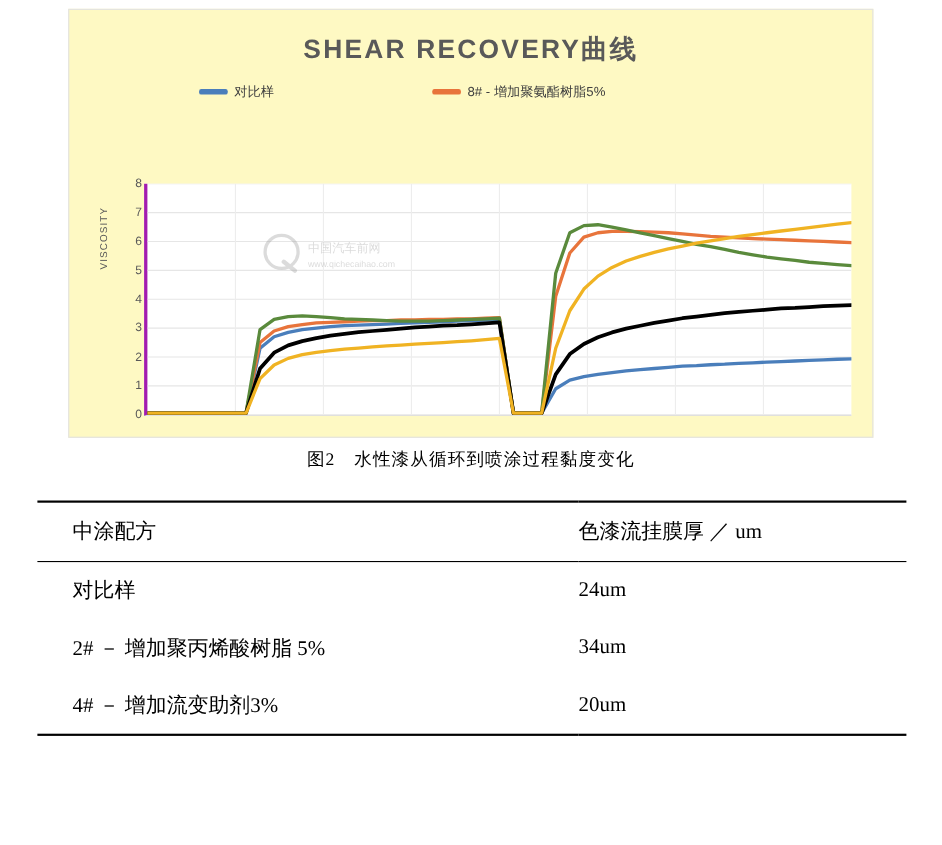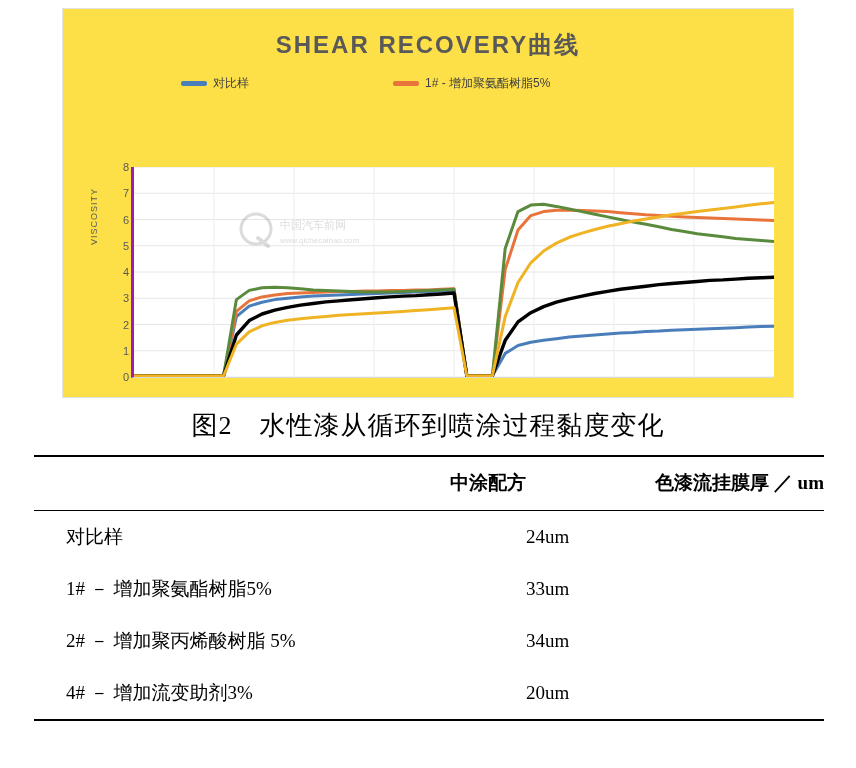--- a/index.html
+++ b/index.html
@@ -16,21 +16,21 @@
     overflow: hidden;
   }
 
   
   .chart-card {
     position: absolute;
     left: 62px;
     top: 8px;
     width: 732px;
     height: 390px;
-    background: #fde047;
+    background: #fef9c3;
     border: 1px solid #e2e2e2;
     box-sizing: border-box;
   }
 
   .chart-title {
     text-align: center;
     font-family: "Liberation Sans", sans-serif;
     font-size: 24px;
     font-weight: bold;
     letter-spacing: 2px;
@@ -118,36 +118,36 @@
     pointer-events: none;
   }
 
   
   .fig-caption {
     position: absolute;
     left: 0;
     top: 408px;
     width: 856px;
     text-align: center;
-    font-size: 26px;
+    font-size: 16px;
     letter-spacing: 1px;
   }
 
   
   .tbl {
     position: absolute;
     left: 34px;
     top: 455px;
     width: 790px;
     border-collapse: collapse;
     font-size: 19px;
   }
   .tbl th {
-    text-align: right;
-    font-weight: bold;
+    text-align: left;
+    font-weight: normal;
     padding: 13px 0 14px 32px;
     border-top: 2.5px solid #000;
     border-bottom: 1.6px solid #000;
   }
   .tbl td {
     padding: 13px 0 13px 32px;
     vertical-align: middle;
   }
   .tbl tr:last-child td {
     border-bottom: 2.5px solid #000;
@@ -164,21 +164,21 @@
 
   <div class="chart-title">SHEAR RECOVERY曲线</div>
 
   <div class="legend">
     <div class="legend-item w1">
       <span class="legend-swatch" style="background:#4a7ebb"></span>
       <span>对比样</span>
     </div>
     <div class="legend-item w2">
       <span class="legend-swatch" style="background:#e8743b"></span>
-      <span>1# - 增加聚氨酯树脂5%</span>
+      <span>8# - 增加聚氨酯树脂5%</span>
     </div>
   </div>
 
   <div class="plot-wrap">
     <div class="y-axis-label">VISCOSITY</div>
     <div class="ticks" id="yticks">
         <div class="tick" style="top: 210px;">0</div>
         <div class="tick" style="top: 183.75px;">1</div>
         <div class="tick" style="top: 157.5px;">2</div>
         <div class="tick" style="top: 131.25px;">3</div>
@@ -234,24 +234,20 @@
       <th>中涂配方</th>
       <th class="col2-h">色漆流挂膜厚 ／ um</th>
     </tr>
   </thead>
   <tbody id="tbl-body">
       <tr>
         <td>对比样</td>
         <td class="col2">24um</td>
       </tr>
       <tr>
-        <td>1# － 增加聚氨酯树脂5%</td>
-        <td class="col2">33um</td>
-      </tr>
-      <tr>
         <td>2# － 增加聚丙烯酸树脂 5%</td>
         <td class="col2">34um</td>
       </tr>
       <tr>
         <td>4# － 增加流变助剂3%</td>
         <td class="col2">20um</td>
       </tr>
     </tbody>
 </table>
 

